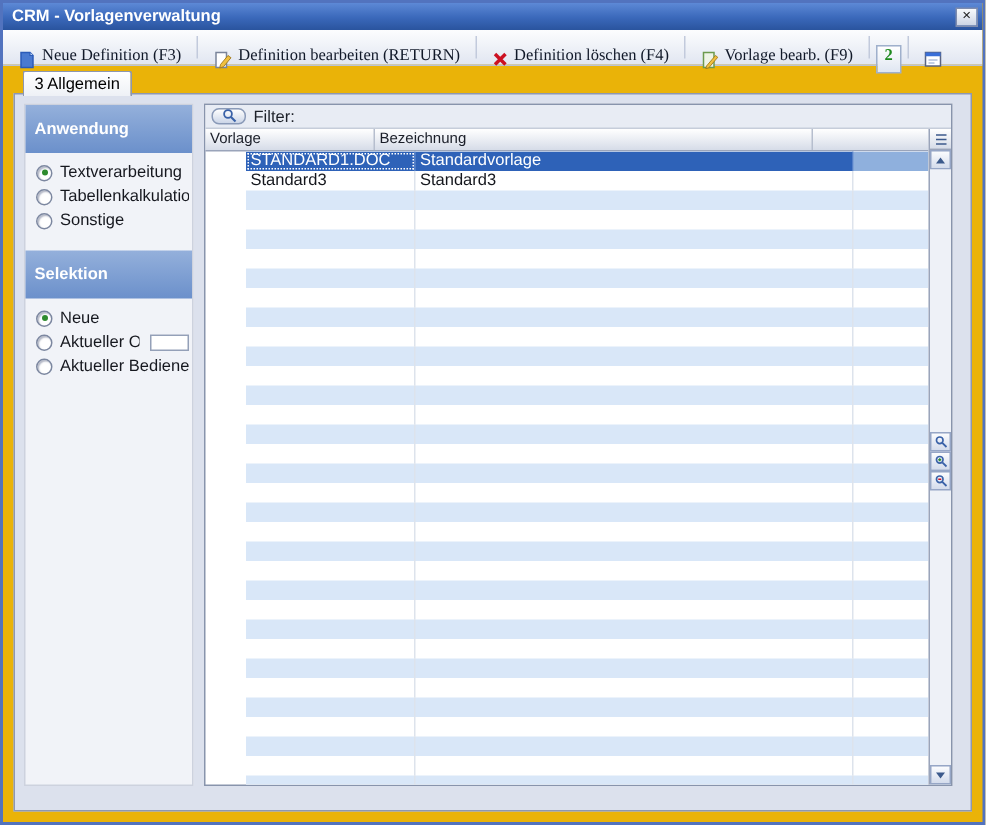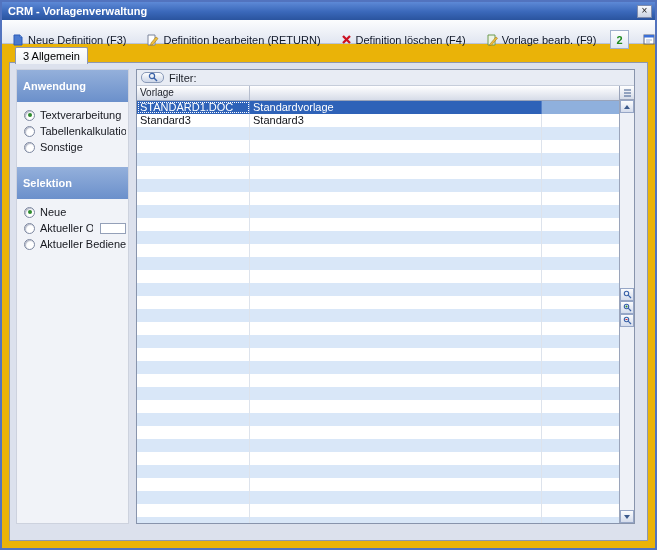--- a/index.html
+++ b/index.html
@@ -27,23 +27,23 @@
     display:flex; align-items:center; justify-content:center; font-family:inherit;
   }
 
   
   .toolbar {
     height:23px; background:linear-gradient(180deg,#fcfdfe,#e1e6f1);
     border-bottom:1px solid #b9c3d8;
     display:flex; align-items:center; padding:0 4px; gap:2px;
   }
   .tbtn {
-    display:inline-flex; align-items:center; gap:4px; height:19px; padding:0 5px;
+    display:inline-flex; gap:4px; height:19px; padding:0 5px;
     background:transparent; border:1px solid transparent;
-    font-size:11px; font-family:Liberation Sans, sans-serif; color:#101828; white-space:nowrap;margin-top:16px;
+    font-size:11px; font-family:Liberation Serif, serif; color:#101828; white-space:nowrap;margin-top:16px;
   }
   .tbtn.boxed { border:1px solid #9fb0cc; background:linear-gradient(#ffffff,#dfe6f2); }
   .tbtn.boxed .num { color:#1f8a1f; font-weight:bold; font-size:11px; }
   .tsep { width:1px; height:15px; background:#c2cadc; margin:0 2px; }
   .ticon { display:inline-flex; align-items:center; }
 
   
   .tab {
     position:absolute; left:13px; top:45px; height:16px; padding:0 7px;
     font-size:11px; display:flex; align-items:center;
@@ -109,21 +109,21 @@
     background:linear-gradient(#ffffff,#d6dce8); border-bottom:1px solid #9aa4ba;
   }
   .hcell {
     font-size:10px; line-height:13px; padding:0 3px; box-sizing:border-box;
     border-right:1px solid #b6bece; color:#1a1e28; overflow:hidden; white-space:nowrap;
   }
   .hcell.c1 { width:113px; flex:none; }
   .hcell.c2 { width:292px; flex:none; }
   .hcell.c3 { flex:1; border-right:none; }
 
-  .grid-body { flex:1; overflow:hidden; background:#fff; }
+  .grid-body { flex:1; overflow:hidden; background:#fff;margin-left:27px; }
   .grid-row { display:flex; height:13px; }
   .grid-row.alt { background:#d9e7f8; }
   .cell {
     font-size:11px; line-height:13px; padding:0 3px; box-sizing:border-box;
     border-right:1px solid #dde3ec; overflow:hidden; white-space:nowrap; color:#14161c;
   }
   .cell.c1 { width:113px; flex:none; }
   .cell.c2 { width:292px; flex:none; }
   .cell.c3 { flex:1; border-right:none; }
   .grid-row.selected .cell.c1, .grid-row.selected .cell.c2 {
@@ -275,20 +275,21 @@
               </svg>
           </span>
         </button>
         <span class="filter-label">Filter:</span>
       </div>
 
       <div class="grid-lower">
         <div class="grid-main">
           <div class="grid-header">
             <div class="hcell c1">Vorlage</div>
+            <div class="hcell c2">Bezeichnung</div>
             <div class="hcell c3"></div>
           </div>
           <div class="grid-body">
               <div class="grid-row alt selected">
                 <div class="cell c1">STANDARD1.DOC</div>
                 <div class="cell c2">Standardvorlage</div>
                 <div class="cell c3"></div>
               </div>
               <div class="grid-row">
                 <div class="cell c1">Standard3</div>

